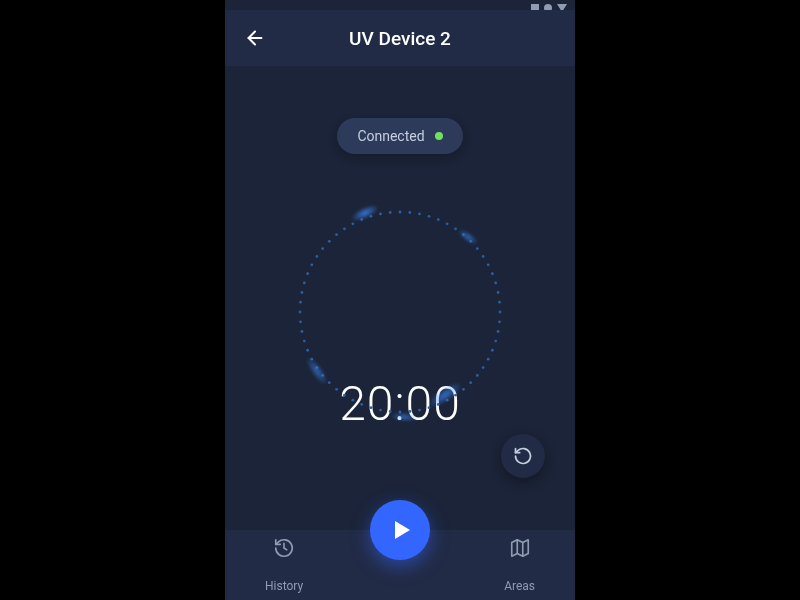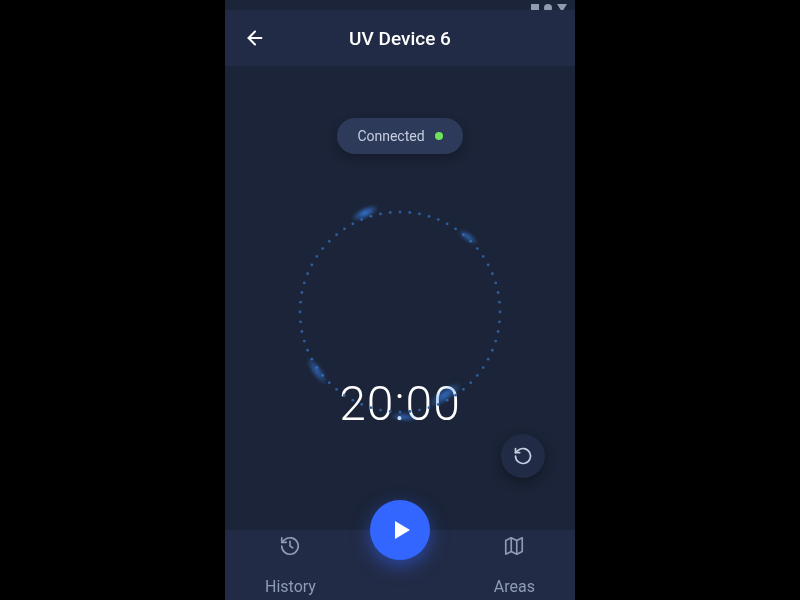--- a/index.html
+++ b/index.html
@@ -147,21 +147,21 @@
     justify-content: space-between;
     align-items: center;
     padding: 0 40px;
   }
   .nav-item {
     display: flex;
     flex-direction: column;
     align-items: center;
     gap: 20px;
     color: #8f9bb3;
-    font-size: 16px;
+    font-size: 12px;
     cursor: pointer;
   }
 </style>
 </head>
 <body>
 
 <div class="phone">
 
   <div class="status-bar">
     <div class="status-square"></div>
@@ -169,21 +169,21 @@
     <div class="status-triangle"></div>
   </div>
 
   <div class="topbar">
     <div class="back-btn">
       <svg width="22" height="22" viewBox="0 0 24 24" fill="none" stroke="currentColor" stroke-width="2.2" stroke-linecap="round" stroke-linejoin="round">
         <line x1="19" y1="12" x2="5" y2="12"></line>
           <polyline points="12 19 5 12 12 5"></polyline>
       </svg>
     </div>
-    <div class="title">UV Device 6</div>
+    <div class="title">UV Device 2</div>
   </div>
 
   <div class="content">
 
     <div class="status-pill">
       <span>Connected</span>
       <span class="status-dot"></span>
     </div>
 
     <div class="timer-wrap">

